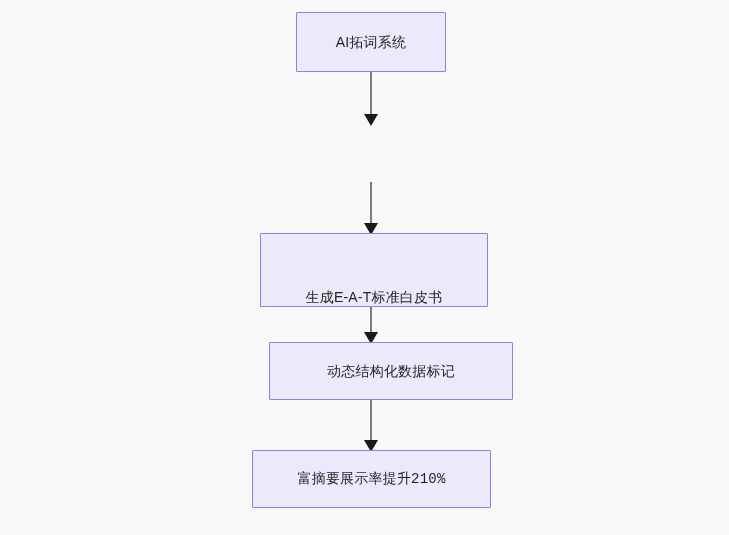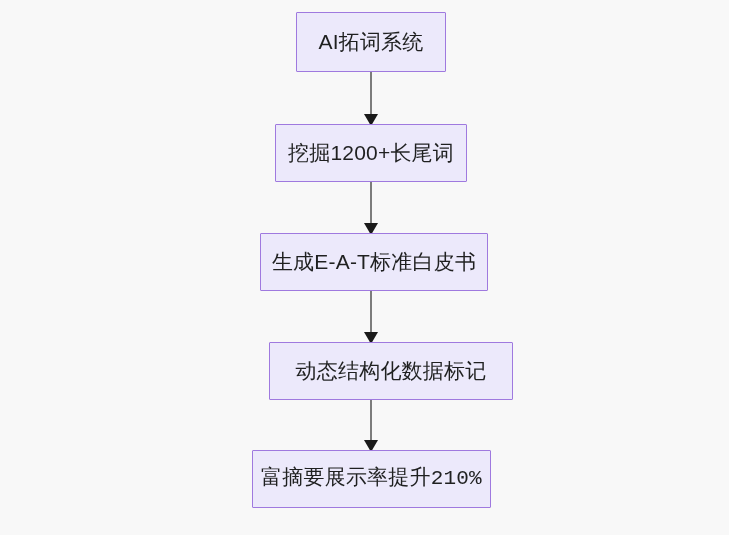--- a/index.html
+++ b/index.html
@@ -24,21 +24,21 @@
   .node {
     position: absolute;
     box-sizing: border-box;
     background: #ece9fb;
     border: 1.4px solid #9f79df;
     border-radius: 1px;
     display: flex;
     align-items: center;
     justify-content: center;
     color: #1f2020;
-    font-size: 21px;
+    font-size: 14px;
     line-height: 1.2;
     letter-spacing: 0.2px;
     white-space: nowrap;
     user-select: none;
   }
 
   .connector {
     position: absolute;
     overflow: visible;
   }
@@ -72,25 +72,22 @@
 
   <svg class="connector" style="left:351px; top:394px; width:40px; height:64px;" viewBox="0 0 40 64">
     <line x1="20" y1="6" x2="20" y2="48"></line>
     <polygon points="13,46 27,46 20,58"></polygon>
   </svg>
 
   <div class="node" style="left:296px; top:12px; width:150px; height:60px;">
     <span>AI拓词系统</span>
   </div>
 
-  <div class="node" style="left:275px; top:124px; width:192px; height:58px;">
-    <span>挖掘1200+长尾词</span>
-  </div>
 
-  <div class="node" style="left:260px; top:233px; width:228px; height:58px;">
+  <div class="node" style="left:260px; top:233px; width:228px; height:74px;align-items:flex-end;">
     <span>生成E-A-T标准白皮书</span>
   </div>
 
   <div class="node" style="left:256px; top:342px; width:244px; height:58px;margin-left:13px;">
     <span>动态结构化数据标记</span>
   </div>
 
   <div class="node" style="left:252px; top:450px; width:239px; height:58px;font-family:Liberation Mono, monospace;">
     <span>富摘要展示率提升210%</span>
   </div>

